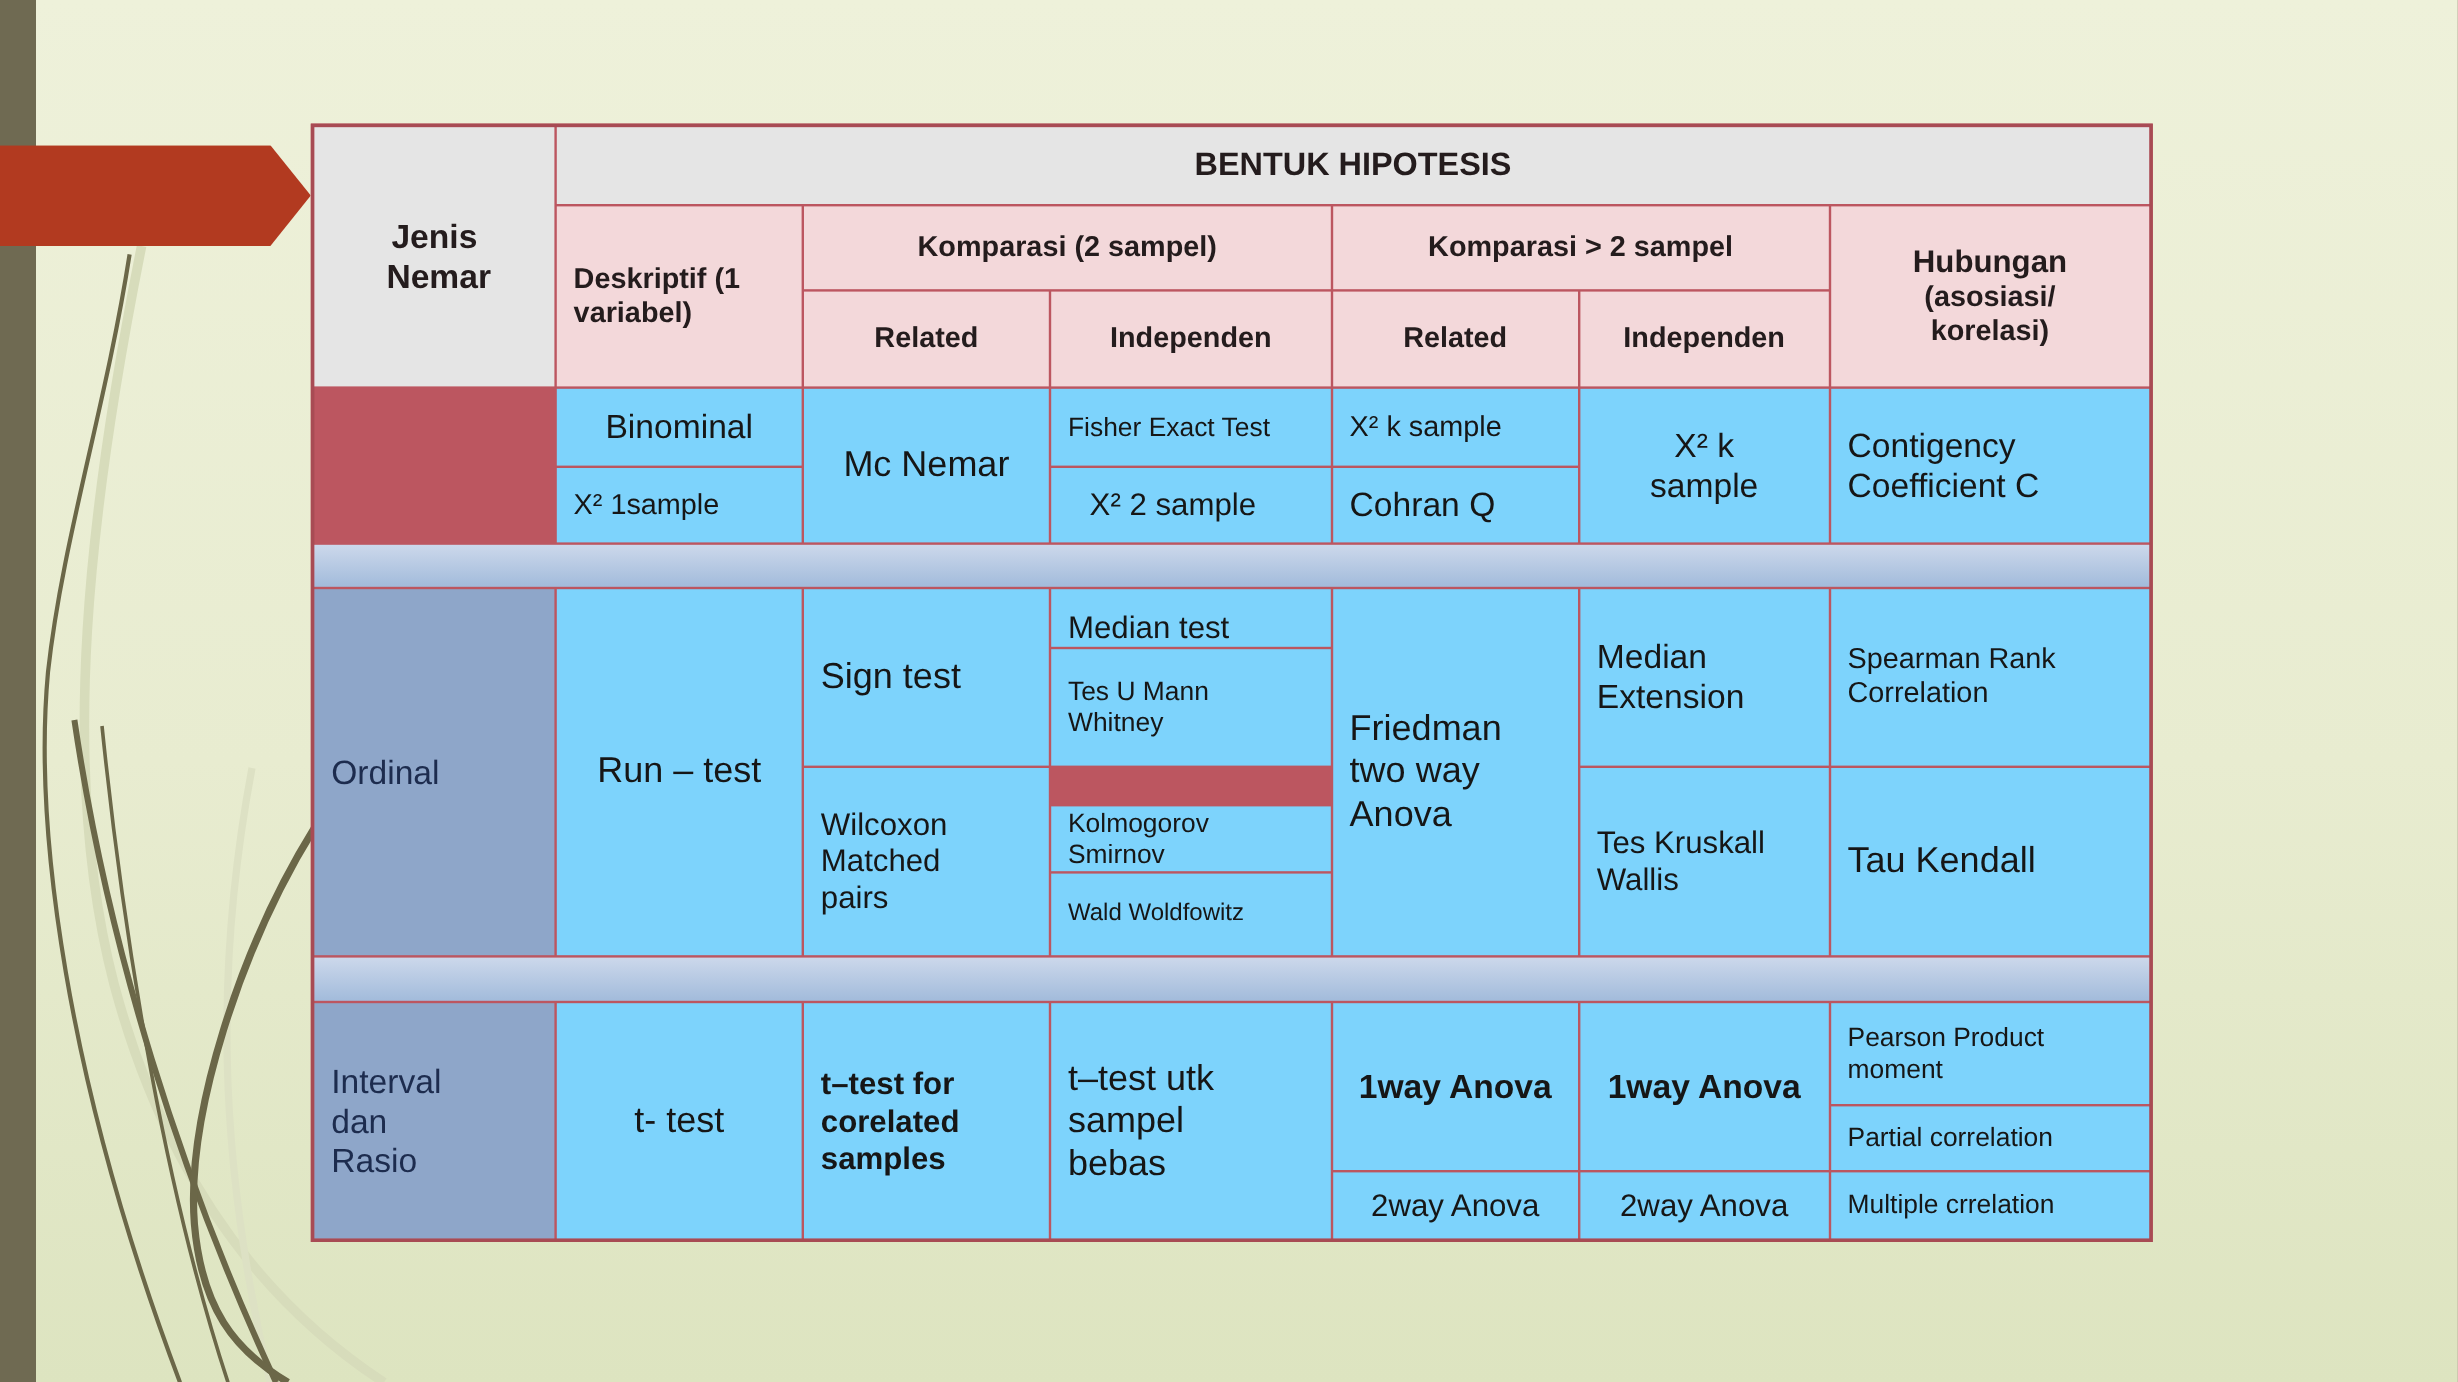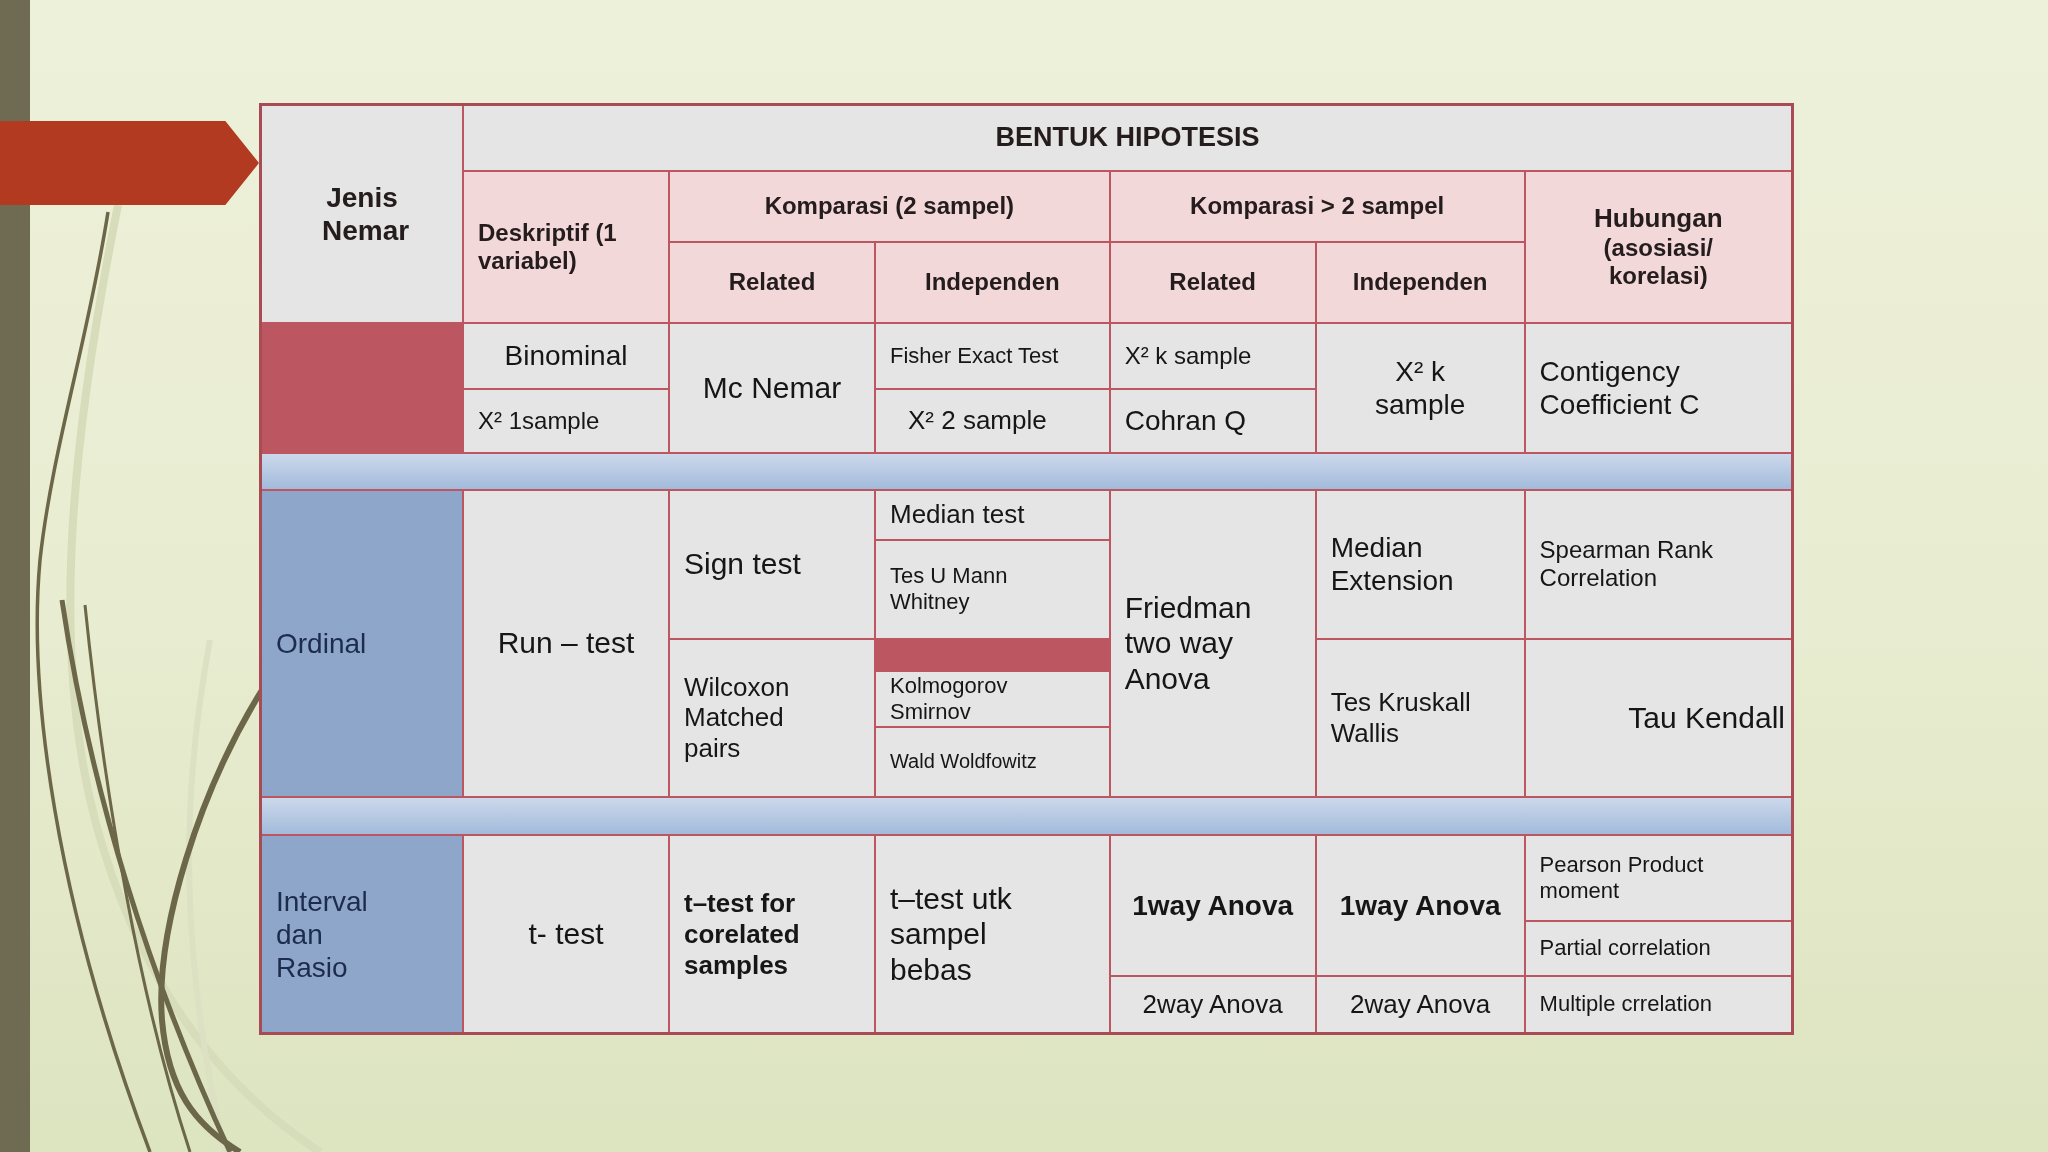--- a/index.html
+++ b/index.html
@@ -14,21 +14,21 @@
     position:absolute; left:0; top:121px; width:259px; height:84px; background:#b23a20;
     clip-path:polygon(0 0, 87% 0, 100% 50%, 87% 100%, 0 100%);
   }
   .tbl {
     position:absolute; left:259px; top:103px; width:1535px; height:932px;
     box-sizing:border-box; border:3px solid #a84b54; background:#bc5660;
     display:grid; gap:2px;
     grid-template-columns:202fr 206fr 206fr 235fr 206fr 209fr 268fr;
     grid-template-rows:66fr 71fr 82fr 66fr 64fr 36fr 50fr 100fr 89fr 70fr 38fr 86fr 55fr 57fr;
   }
-  .cell { display:flex; align-items:center; background:#e5e5e5; color:#161616; line-height:1.18; }
+  .cell { display:flex; align-items:center; background:#7dd3fc; color:#161616; line-height:1.18; }
   .al { justify-content:flex-start; text-align:left; padding-left:14px; padding-right:6px; }
   .ac { justify-content:center; text-align:center; padding:0 4px; }
   .rose { background:#e5e5e5; color:#241c1d; }
   .pink { background:#f3d8da; color:#241c1d; }
   .blue { background:#8ea6c9; color:#1d2c4e; }
   .sepr { background:linear-gradient(180deg,#ccd8eb 0%, #a2bbdb 100%); }
   .b { font-weight:bold; }
   .fs20{font-size:20px}.fs22{font-size:22px}.fs24{font-size:24px}
   .fs26{font-size:26px}.fs27{font-size:27px}.fs28{font-size:28px}.fs30{font-size:30px}
   .mw80{max-width:80px}.mw110{max-width:110px}.mw120{max-width:120px}
@@ -121,21 +121,21 @@
     </div>
     <div class="cell ac fs30" style="grid-column:2/3; grid-row:7/11;">
       <span>Run – test</span>
     </div>
     <div class="cell al fs30" style="grid-column:3/4; grid-row:7/9;">
       <span>Sign test</span>
     </div>
     <div class="cell al fs26" style="grid-column:3/4; grid-row:9/11;">
       <span class="mw120">Wilcoxon Matched pairs</span>
     </div>
-    <div class="cell al fs26" style="grid-column:4/5; grid-row:7/8;">
+    <div class="cell al fs26" style="grid-column:4/5; grid-row:7/8;align-items:flex-end;">
       <span>Median test</span>
     </div>
     <div class="cell al fs22" style="grid-column:4/5; grid-row:8/9;">
       <span class="mw130">Tes U Mann Whitney</span>
     </div>
     <div class="cell al fs22" style="grid-column:4/5; grid-row:9/10;margin-top:32px;">
       <span class="mw140">Kolmogorov Smirnov</span>
     </div>
     <div class="cell al fs20" style="grid-column:4/5; grid-row:10/11;">
       <span>Wald Woldfowitz</span>
@@ -145,21 +145,21 @@
     </div>
     <div class="cell al fs28" style="grid-column:6/7; grid-row:7/9;">
       <span class="mw140">Median Extension</span>
     </div>
     <div class="cell al fs26" style="grid-column:6/7; grid-row:9/11;">
       <span class="mw160">Tes Kruskall Wallis</span>
     </div>
     <div class="cell al fs24" style="grid-column:7/8; grid-row:7/9;">
       <span style="max-width:190px;">Spearman Rank Correlation</span>
     </div>
-    <div class="cell al fs30" style="grid-column:7/8; grid-row:9/11;justify-content:flex-end;">
+    <div class="cell al fs30" style="grid-column:7/8; grid-row:9/11;">
       <span>Tau Kendall</span>
     </div>
 
     <div class="cell sepr" style="grid-column:1/8; grid-row:11/12;"></div>
 
     <div class="cell blue al fs28" style="grid-column:1/2; grid-row:12/15;">
       <span class="mw110">Interval dan Rasio</span>
     </div>
     <div class="cell ac fs30" style="grid-column:2/3; grid-row:12/15;">
       <span>t- test</span>

